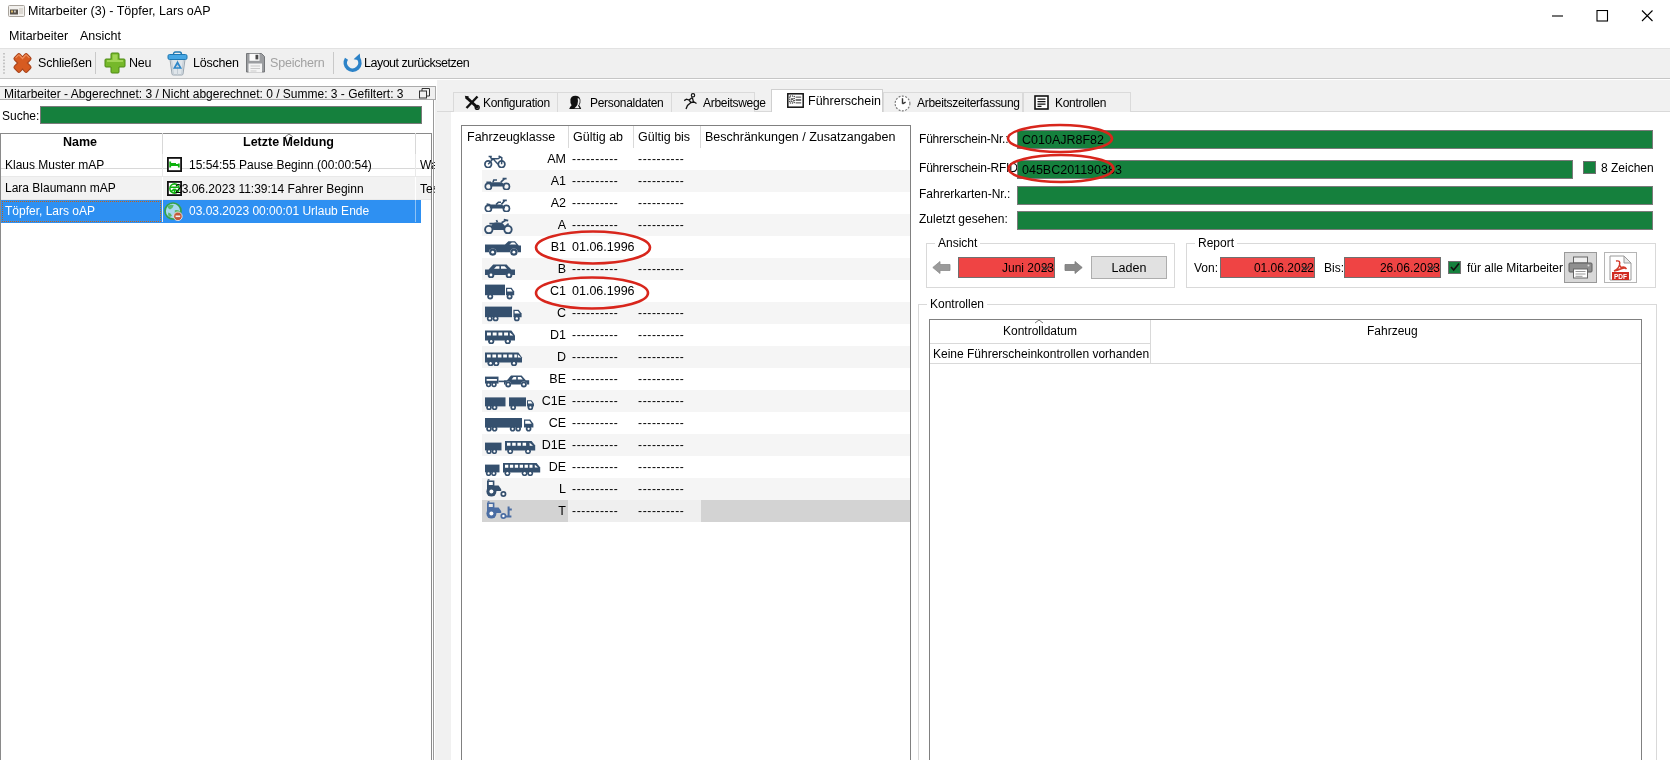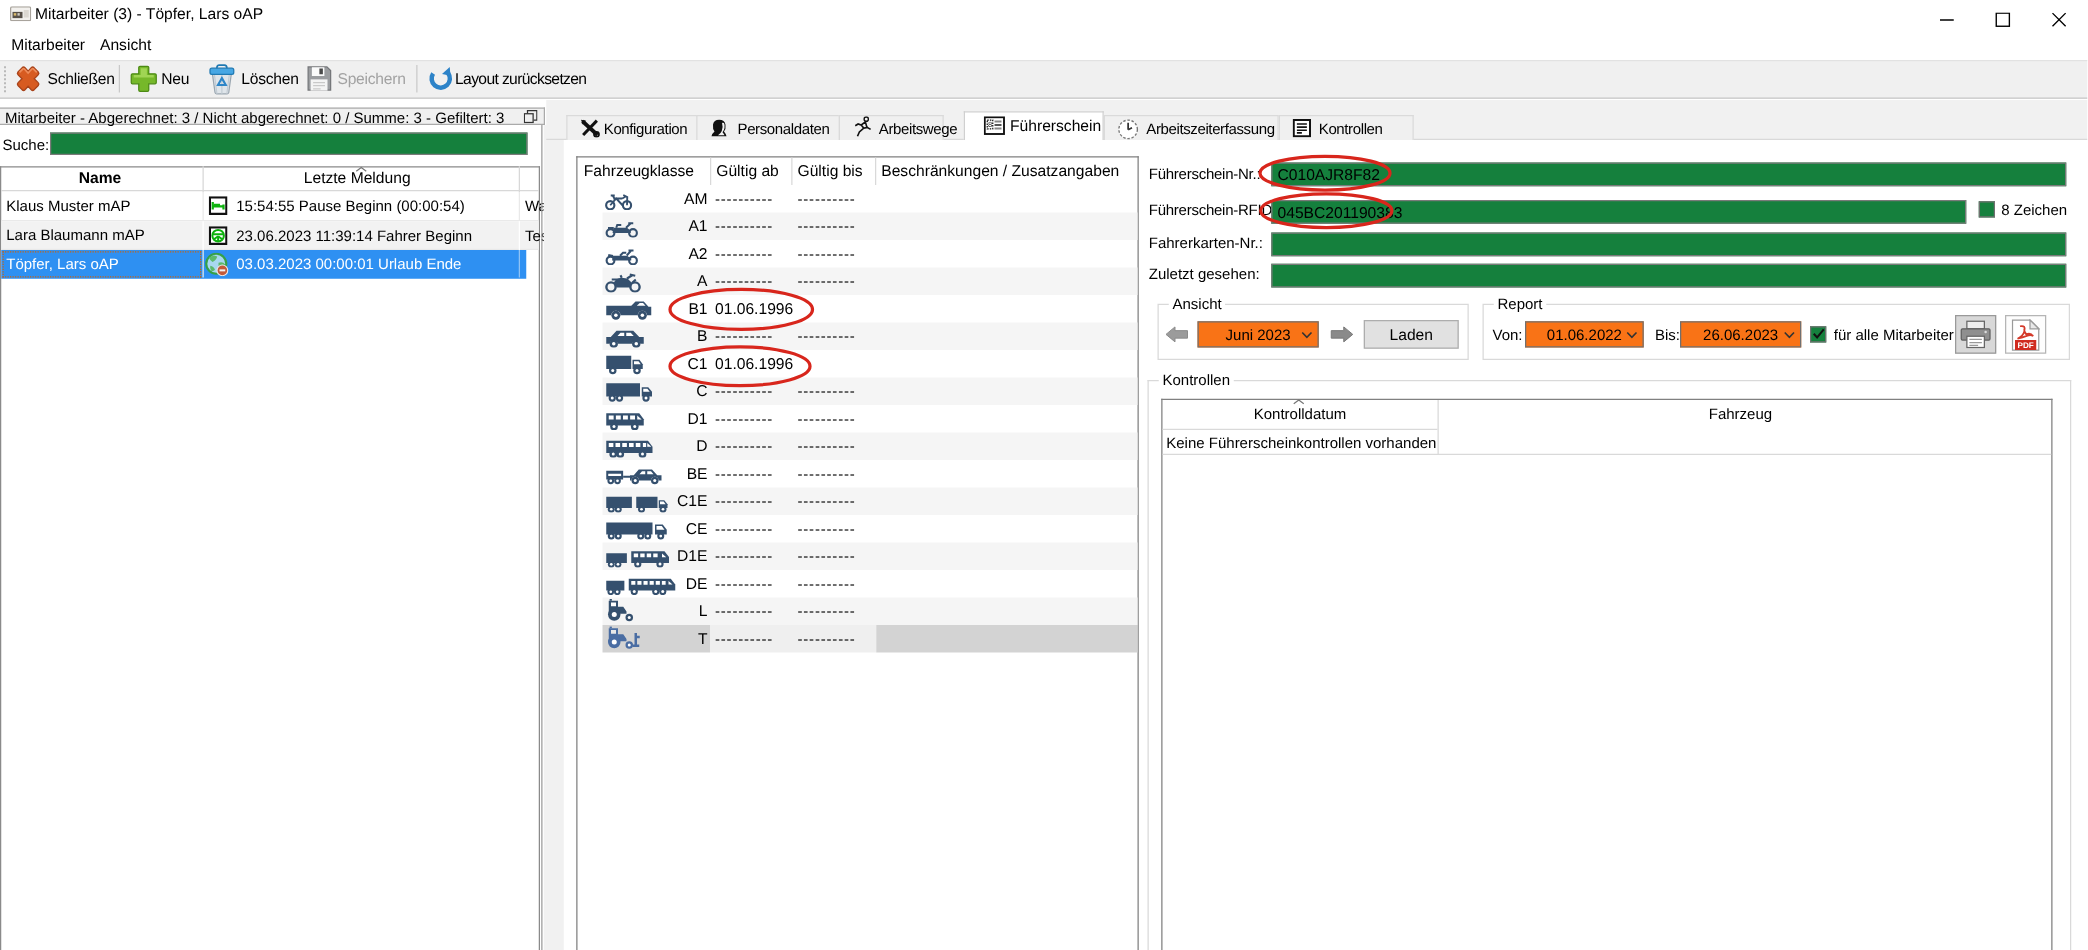--- a/index.html
+++ b/index.html
@@ -4,21 +4,21 @@
 <style>
 *{margin:0;padding:0;box-sizing:border-box}
 html,body{width:1670px;height:760px;overflow:hidden}
 body{font-family:"Liberation Sans",sans-serif;background:#fff;position:relative;font-size:12px;color:#000}
 .abs{position:absolute}
 .bd{border:1px solid #7a7a7a;background:#15803d}
 .lbl{position:absolute;font-size:12px;white-space:nowrap}
 .tlbl{position:absolute;font-size:12.5px;white-space:nowrap;letter-spacing:-0.2px}
 .grp{position:absolute;border:1px solid #d9d9d9}
 .grp>span{position:absolute;top:-8px;left:8px;background:#fff;padding:0 3px;font-size:12px}
-.combo{position:absolute;border:1px solid #707070;background:#f97316;font-size:12px;text-align:center}
+.combo{position:absolute;border:1px solid #707070;background:#ef4444;font-size:12px;text-align:right}
 .combo svg{position:absolute;right:4px;top:7px}
 .tab{position:absolute;top:92px;height:20px;background:#f0f0f0;border:1px solid #dadada;border-bottom:none;font-size:12px;white-space:nowrap}
 .tab .ti{position:absolute;left:10px;top:2px}
 .tab span{letter-spacing:-0.3px}
 .vrow{position:absolute;left:462px;width:448px;height:22px}
 .vrow .cls{position:absolute;left:0;width:104px;text-align:right;top:4px;font-size:12.5px}
 .vrow .d1{position:absolute;left:110px;top:4px;font-size:12px;letter-spacing:0.65px}
 .vrow .d2{position:absolute;left:176px;top:4px;font-size:12px;letter-spacing:0.65px}
 .vrow .ic{position:absolute;left:22px;bottom:2px}
 </style>
@@ -89,23 +89,23 @@
 <div class="lbl" style="left:4px;top:87px">Mitarbeiter - Abgerechnet: 3 / Nicht abgerechnet: 0 / Summe: 3 - Gefiltert: 3</div>
 <svg class="abs" style="left:419px;top:88px" width="11" height="11" viewBox="0 0 11 11">
     <rect x="0.5" y="3" width="7" height="7" fill="#f0f0f0" stroke="#333"></rect>
     <path d="M3 3 V0.5 H10.5 V8 H8" fill="none" stroke="#333"></path>
   </svg>
 
 <div class="lbl" style="left:2px;top:109px">Suche:</div>
 <div class="abs bd" style="left:40px;top:106px;width:382px;height:18px"></div>
 
 <div class="abs" style="left:0;top:133px;width:432px;height:627px;border:1px solid #8a8a8a;border-bottom:none;background:#fff"></div>
-<div class="abs" style="left:1px;top:133px;width:430px;height:20px;border-bottom:1px solid #d8d8d8">
+<div class="abs" style="left:1px;top:133px;width:430px;height:36px;border-bottom:1px solid #d8d8d8">
   <div class="lbl" style="left:62px;top:2px;font-weight:bold;font-size:12.5px">Name</div>
-  <div class="lbl" style="left:242px;top:2px;font-weight:normal;font-size:12.5px">Letzte Meldung</div>
+  <div class="lbl" style="left:242px;top:2px;font-weight:bold;font-size:12.5px">Letzte Meldung</div>
   <svg class="abs" style="left:283px;top:0" width="10" height="5">
       <path d="M1 4 L5 1 L9 4" fill="none" stroke="#777"></path>
     </svg>
   <div class="abs" style="left:161px;top:0;width:1px;height:21px;background:#d8d8d8"></div>
   <div class="abs" style="left:414px;top:0;width:1px;height:21px;background:#d8d8d8"></div>
 </div>
 
 <div class="abs" style="left:1px;top:154px;width:430px;height:23px;border-bottom:1px solid #e9e9e9;font-size:12px">
   <div class="lbl" style="left:4px;top:4px">Klaus Muster mAP</div>
   <div class="abs" style="left:161px;top:0;width:1px;height:22px;background:#e9e9e9"></div>
@@ -122,21 +122,21 @@
 <div class="abs" style="left:1px;top:177px;width:430px;height:23px;background:#f2f2f2;border-bottom:1px solid #e9e9e9">
   <div class="lbl" style="left:4px;top:4px">Lara Blaumann mAP</div>
   <div class="abs" style="left:161px;top:0;width:1px;height:23px;background:#fff"></div>
   <div class="abs" style="left:414px;top:0;width:1px;height:23px;background:#fff"></div>
   <svg class="abs" style="left:166px;top:4px" width="15" height="15" viewBox="0 0 15 15">
       <rect x="0.9" y="0.9" width="13.2" height="13.2" fill="#fff" stroke="#111" stroke-width="1.8"></rect>
       <circle cx="7.5" cy="7.5" r="4.6" fill="none" stroke="#0db20d" stroke-width="1.6"></circle>
       <path d="M3.2 6.3 h8.6 M7.5 8 L7.5 12" stroke="#0db20d" stroke-width="1.6"></path>
       <path d="M7.5 8 L3.6 10.8 M7.5 8 L11.4 10.8" stroke="#0db20d" stroke-width="1.6"></path>
     </svg>
-  <div class="lbl" style="left:188px;top:5px">23.06.2023 11:39:14 Fahrer Beginn</div>
+  <div class="lbl" style="left:174px;top:5px">23.06.2023 11:39:14 Fahrer Beginn</div>
   <div class="lbl" style="left:419px;top:5px">Tes</div>
 </div>
 
 <div class="abs" style="left:1px;top:200px;width:420px;height:23px;background:#2e90f2;color:#fff">
   <div class="abs" style="left:1px;top:1px;width:159px;height:21px;border:1px dotted #c86414"></div>
   <div class="lbl" style="left:4px;top:4px">Töpfer, Lars oAP</div>
   <div class="abs" style="left:161px;top:0;width:1px;height:22px;background:#e9e9e9"></div>
   <div class="abs" style="left:414px;top:0;width:1px;height:22px;background:#8ec2f5"></div>
   <svg class="abs" style="left:163px;top:2px" width="19" height="19" viewBox="0 0 19 19">
    <circle cx="9" cy="9" r="8" fill="#a8d8f0" stroke="#36a048" stroke-width="1.7"></circle>

